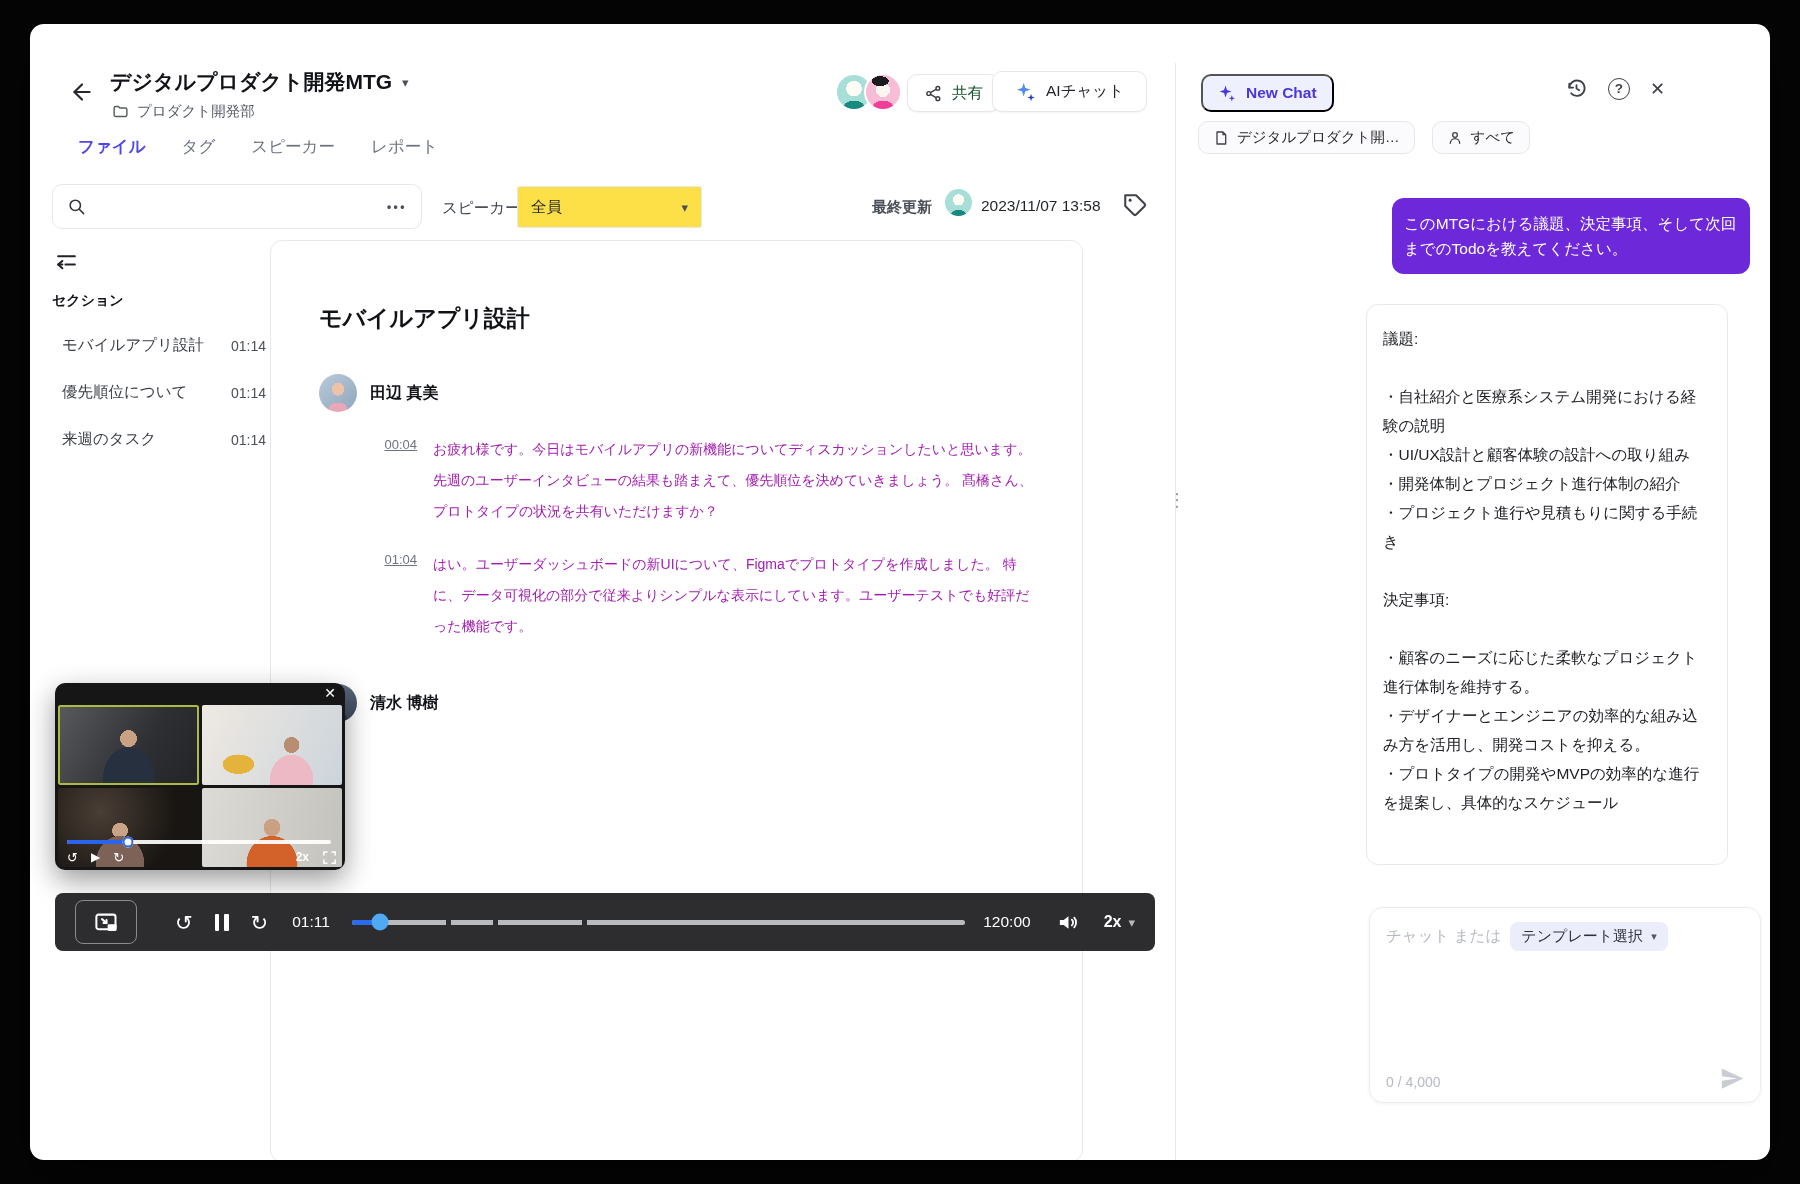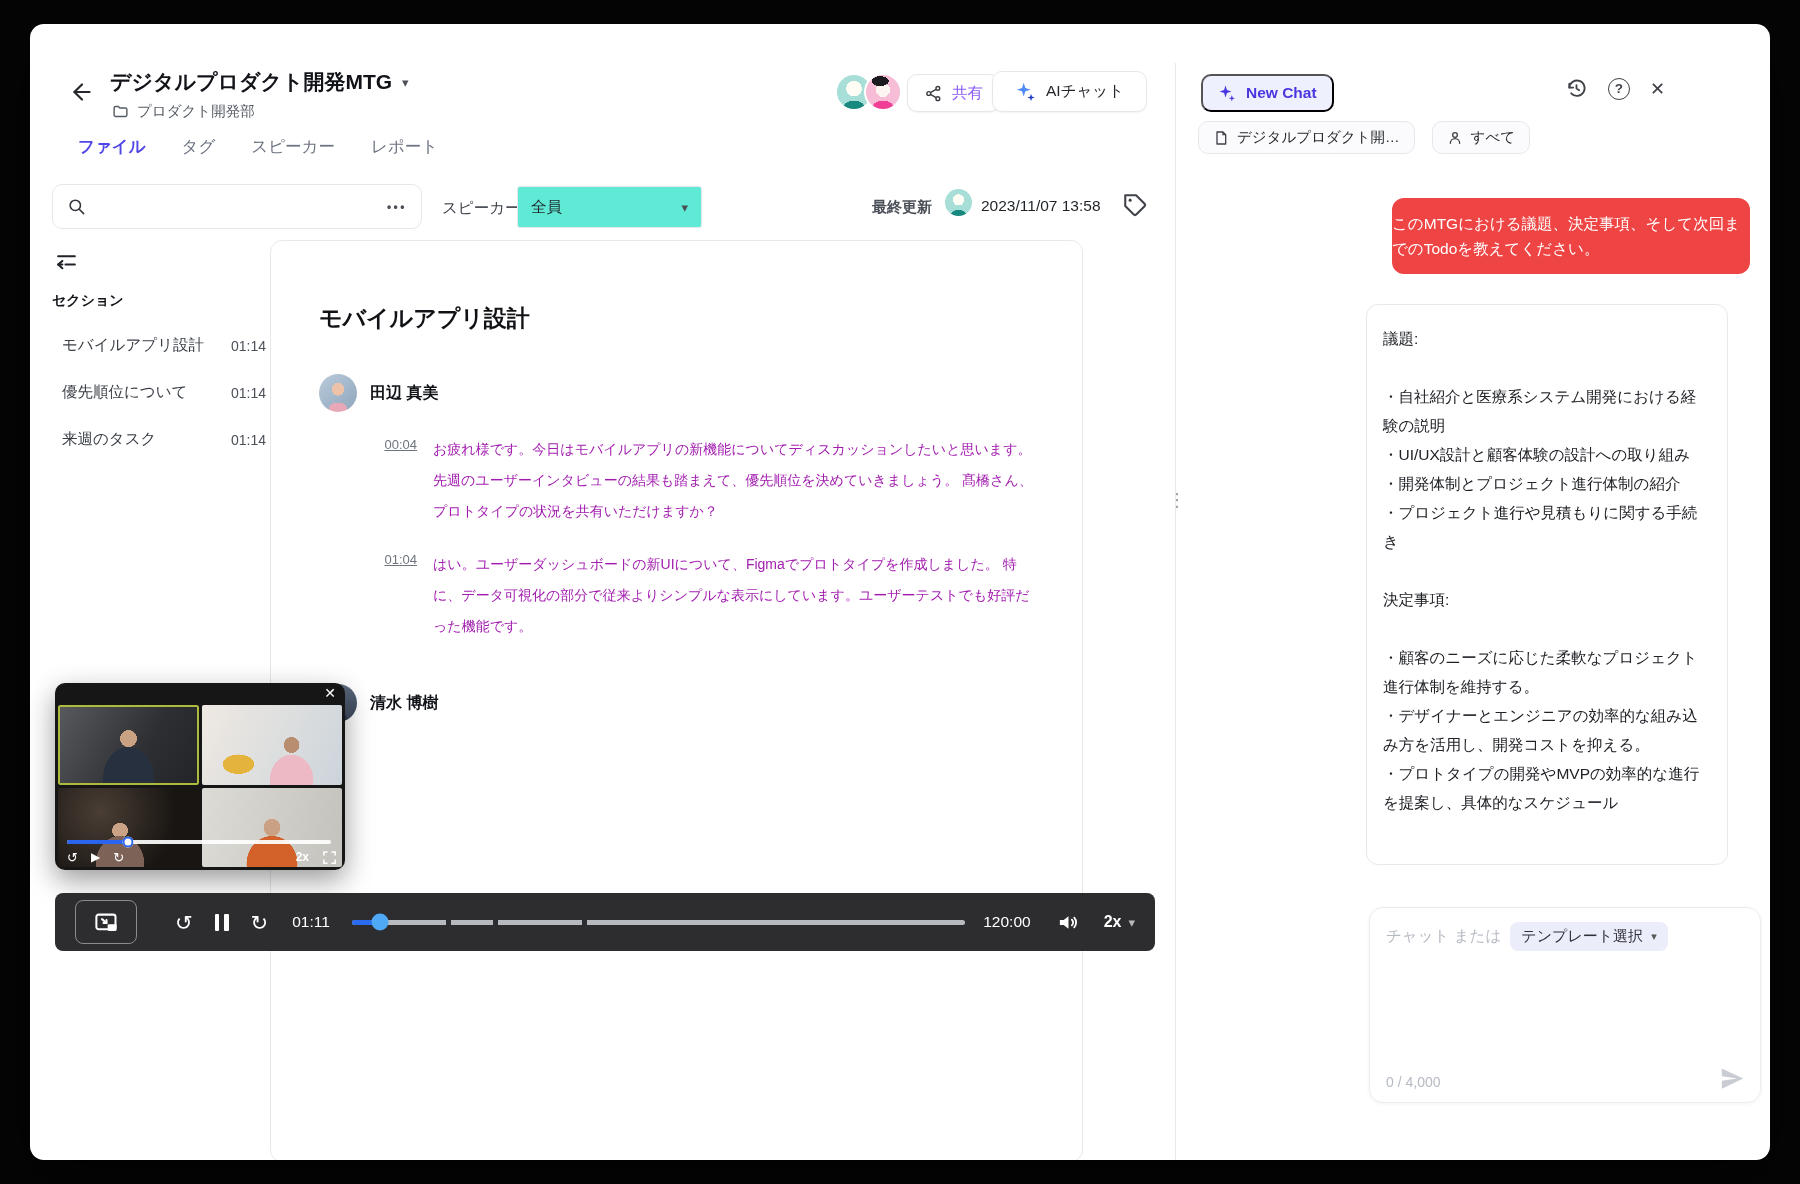--- a/index.html
+++ b/index.html
@@ -24,34 +24,34 @@
   .back-btn{position:absolute;left:36px;top:52px;width:32px;height:32px;display:flex;align-items:center;justify-content:center;cursor:pointer;}
   .doc-title{position:absolute;left:80px;top:44px;display:flex;align-items:center;gap:10px;}
   .doc-title h2{font-size:21px;font-weight:700;color:#111318;}
   .caret{font-size:13px;color:#4b4f56;}
   .subtitle{position:absolute;left:82px;top:78px;display:flex;align-items:center;gap:8px;font-size:14.5px;color:#555b64;}
   .avatars{position:absolute;left:805px;top:49px;display:flex;}
   .av{width:38px;height:38px;border-radius:50%;border:2px solid #fff;}
   .av.teal{background:radial-gradient(circle 11px at 50% 40%,#fdfdf6 0 70%,transparent 71%),radial-gradient(ellipse 15px 10px at 50% 96%,#17897f 0 70%,transparent 71%),#a7ded8;}
   .av.pink{margin-left:-9px;background:radial-gradient(ellipse 12px 7px at 42% 18%,#1b1b1f 0 70%,transparent 71%),radial-gradient(circle 10px at 50% 44%,#fdf5ef 0 70%,transparent 71%),radial-gradient(ellipse 15px 10px at 50% 96%,#ef3f96 0 70%,transparent 71%),#f7bcd6;}
   .btn{display:flex;align-items:center;gap:9px;background:#fff;border:1px solid var(--border);border-radius:10px;box-shadow:0 1px 2px rgba(16,24,40,.05);cursor:pointer;}
-  .share-btn{position:absolute;left:877px;top:50px;height:38px;padding:11px 16px;font-size:15.5px;color:#8b5cf6;}
+  .share-btn{position:absolute;left:877px;top:50px;height:38px;padding:11px 16px;font-size:15.5px;color:#14532d;}
   .ai-btn{position:absolute;left:962px;top:47px;height:41px;padding:0 22px;font-size:15.5px;color:#24262b;}
 
   
   .tabs{position:absolute;left:48px;top:112px;display:flex;gap:36px;font-size:16.5px;}
   .tab{color:var(--gray);font-weight:500;padding-bottom:28px;cursor:pointer;}
   .tab.active{color:var(--accent);font-weight:700;border-bottom:3.5px solid var(--accent);}
 
   
   .search{position:absolute;left:22px;top:160px;width:370px;height:45px;border:1px solid var(--border);border-radius:10px;display:flex;align-items:center;padding:0 14px;gap:10px;background:#fff;}
   .search input{border:none;outline:none;flex:1;font-size:15px;font-family:inherit;}
   .more-dots{font-size:12px;letter-spacing:2.5px;color:#4b4f56;font-weight:700;cursor:pointer;}
   .spk-label{position:absolute;left:412px;top:174px;font-size:15.5px;color:#3a3f47;}
-  .select{position:absolute;left:487px;top:162px;width:185px;height:42px;border:1px solid var(--border);border-radius:3px;display:flex;align-items:center;justify-content:space-between;padding:0 13px;font-size:15.5px;color:#1f2328;background:#5eead4;cursor:pointer;}
+  .select{position:absolute;left:487px;top:162px;width:185px;height:42px;border:1px solid var(--border);border-radius:3px;display:flex;align-items:center;justify-content:space-between;padding:0 13px;font-size:15.5px;color:#1f2328;background:#fde047;cursor:pointer;}
   .updated-label{position:absolute;left:842px;top:174px;font-size:15px;font-weight:700;color:#4b5058;}
   .mini-av{position:absolute;left:915px;top:165px;width:27px;height:27px;border-radius:50%;background:radial-gradient(circle 8px at 50% 40%,#fdfdf6 0 70%,transparent 71%),radial-gradient(ellipse 11px 7px at 50% 96%,#17897f 0 70%,transparent 71%),#a7ded8;}
   .updated-value{position:absolute;left:951px;top:173px;font-size:15.5px;color:#1f2328;}
   .tag-btn{position:absolute;left:1092px;top:168px;cursor:pointer;}
 
   
   .collapse-btn{position:absolute;left:24px;top:226px;cursor:pointer;}
   .sec-heading{position:absolute;left:22px;top:268px;font-size:14px;font-weight:700;color:#111318;}
   .sections{position:absolute;left:22px;top:298px;width:214px;}
   .sec-item{display:flex;justify-content:space-between;align-items:center;height:47px;cursor:pointer;}
@@ -111,21 +111,21 @@
   
   .chat-panel{position:absolute;left:1145px;top:39px;width:535px;height:1097px;background:#fff;border-left:1px solid #e8e8ec;}
   .new-chat{position:absolute;left:25px;top:11px;height:38px;display:flex;align-items:center;gap:9px;background:#eef0fd;border-radius:10px;padding:0 15px;font-size:15.5px;font-weight:700;color:#4936e0;cursor:pointer;}
   .hdr-icons{position:absolute;right:45px;top:14px;display:flex;align-items:center;gap:20px;color:#3f4248;}
   .hicon{cursor:pointer;display:flex;}
   .help-circle{width:22px;height:22px;border:1.8px solid #3f4248;border-radius:50%;display:flex;align-items:center;justify-content:center;font-size:13.5px;font-weight:700;}
   .close-x{font-size:18px;font-weight:700;}
   .chips{position:absolute;left:22px;top:58px;display:flex;gap:17px;}
   .chip{height:33px;display:flex;align-items:center;gap:8px;border:1px solid var(--border);border-radius:10px;background:#fbfbfe;padding:0 14px;font-size:14.5px;color:#26282d;cursor:pointer;}
   .messages{position:absolute;left:190px;top:135px;width:384px;}
-  .bubble-user{margin-left:auto;width:358px;background:#ef4444;color:#fff;border-radius:12px;padding:13px 0;font-size:15.5px;line-height:25px;}
+  .bubble-user{margin-left:auto;width:358px;background:#6d28d9;color:#fff;border-radius:12px;padding:13px 12px;font-size:15.5px;line-height:25px;}
   .ai-card{margin-top:30px;width:362px;height:561px;border:1px solid #e8e8ec;border-radius:12px;padding:19px 16px;font-size:15.5px;line-height:29px;color:#202227;white-space:pre-wrap;overflow:hidden;}
   .chat-input{position:absolute;left:193px;top:844px;width:392px;height:196px;border:1px solid #ececf1;border-radius:14px;box-shadow:0 1px 4px rgba(16,24,40,.05);background:#fff;cursor:text;}
   .ci-row{position:absolute;left:16px;top:14px;display:flex;align-items:center;gap:9px;}
   .ci-placeholder{font-size:15.5px;color:#b6bac3;}
   .tpl-chip{display:flex;align-items:center;gap:8px;background:#ecedfb;border-radius:8px;padding:5px 11px;font-size:15px;color:#303138;cursor:pointer;}
   .tpl-chip .caret{font-size:11px;color:#555;}
   .char-count{position:absolute;left:16px;bottom:12px;font-size:14px;color:#b6bac3;}
   .send{position:absolute;right:14px;bottom:10px;cursor:pointer;display:flex;}
 
   svg{display:block;}

